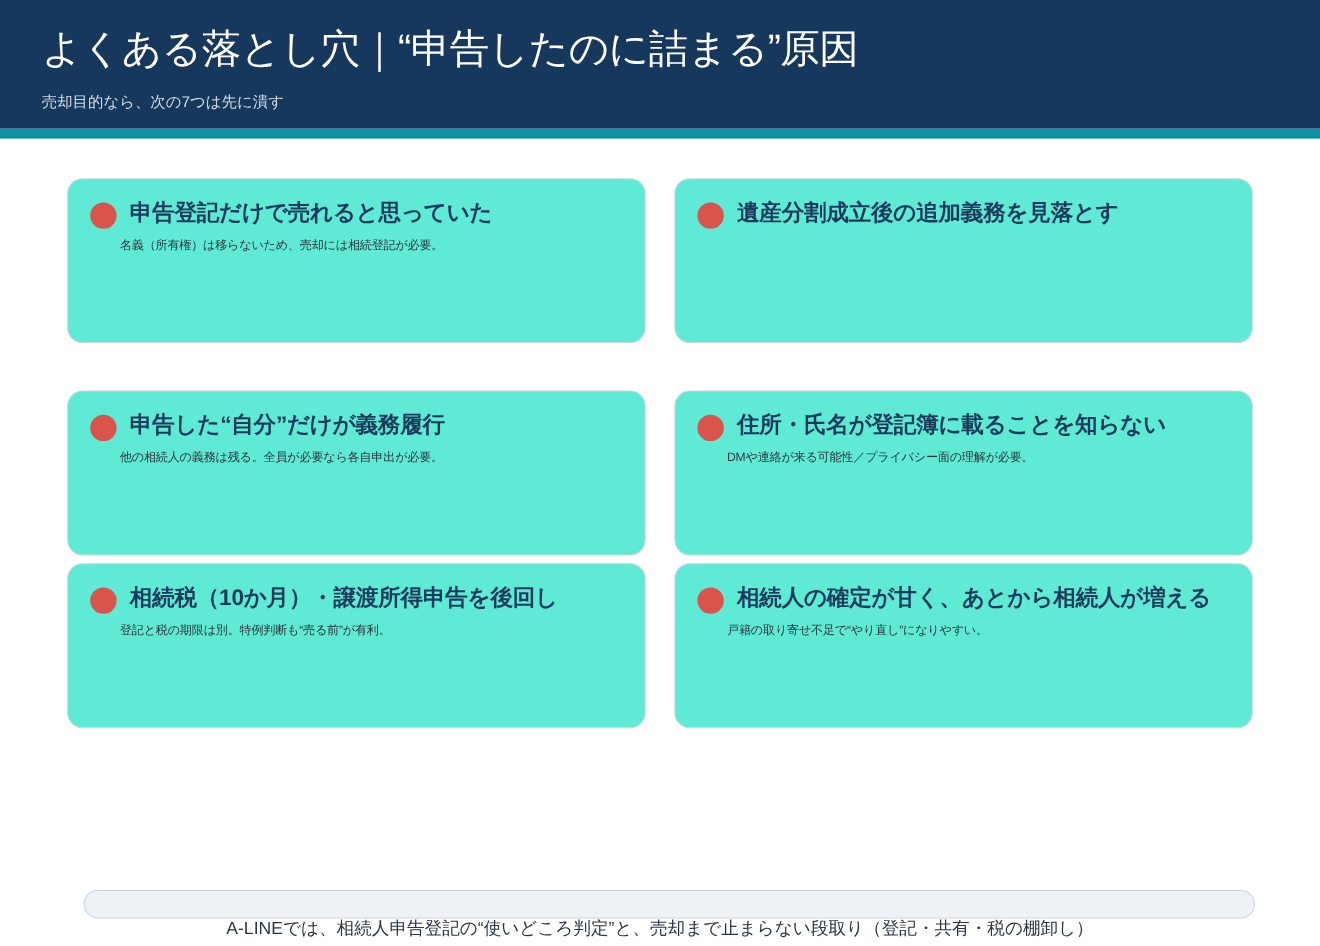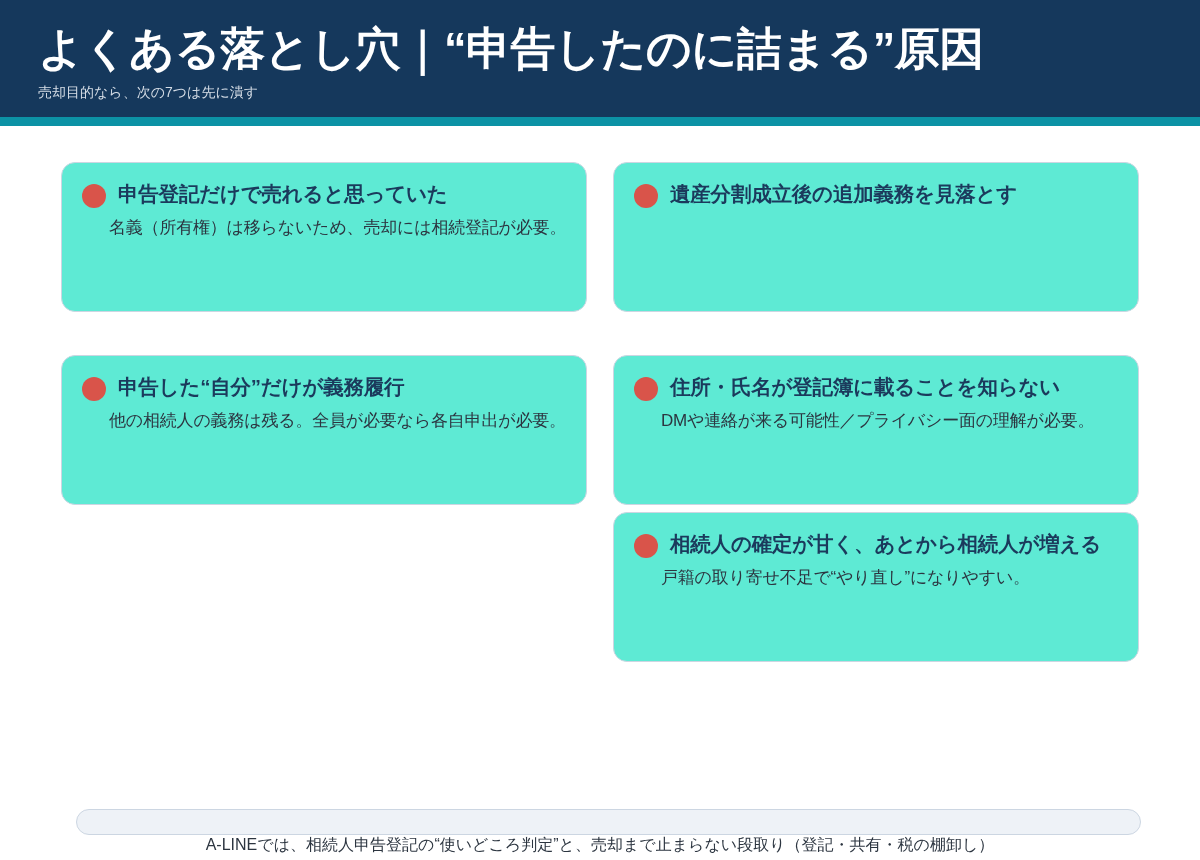--- a/index.html
+++ b/index.html
@@ -24,22 +24,22 @@
     width: 1200px;
     height: 117px;
     background: #15385c;
     box-sizing: border-box;
     padding: 0 0 0 38px;
   }
   .header-title {
     position: absolute;
     left: 38px;
     top: 26px;
-    font-size: 45px;
-    font-weight: bold;
+    font-size: 36px;
+    font-weight: normal;
     color: #ffffff;
     letter-spacing: -0.5px;
     white-space: nowrap;
     line-height: 1.0;
   }
   .header-subtitle {
     position: absolute;
     left: 38px;
     top: 85px;
     font-size: 14px;
@@ -99,21 +99,21 @@
     font-weight: bold;
     color: #1b3a5c;
     line-height: 1.32;
     letter-spacing: -0.2px;
   }
   .card-body {
     position: absolute;
     left: 47px;
     top: 52px;
     width: 460px;
-    font-size: 17px;
+    font-size: 11px;
     font-weight: normal;
     color: #2c3540;
     line-height: 1.55;
     letter-spacing: -0.2px;
   }
 
   
   .footer-band {
     position: absolute;
     left: 76px;
@@ -164,20 +164,25 @@
     <div class="card-title">申告した“自分”だけが義務履行</div>
     <div class="card-body">他の相続人の義務は残る。全員が必要なら各自申出が必要。</div>
   </div>
 
   <div class="card col-right row-2">
     <span class="dot"></span>
     <div class="card-title">住所・氏名が登記簿に載ることを知らない</div>
     <div class="card-body">DMや連絡が来る可能性／プライバシー面の理解が必要。</div>
   </div>
 
+  <div class="card col-left row-3">
+    <span class="dot"></span>
+    <div class="card-title">相続税（10か月）・譲渡所得申告を後回し</div>
+    <div class="card-body">登記と税の期限は別。特例判断も“売る前”が有利。</div>
+  </div>
 
   <div class="card col-right row-3">
     <span class="dot"></span>
     <div class="card-title">相続人の確定が甘く、あとから相続人が増える</div>
     <div class="card-body">戸籍の取り寄せ不足で“やり直し”になりやすい。</div>
   </div>
 
 
 </div>
 

